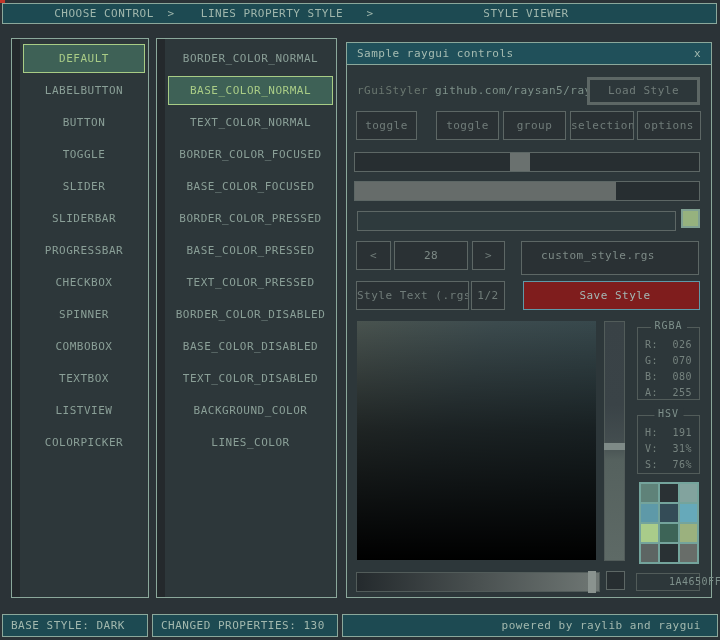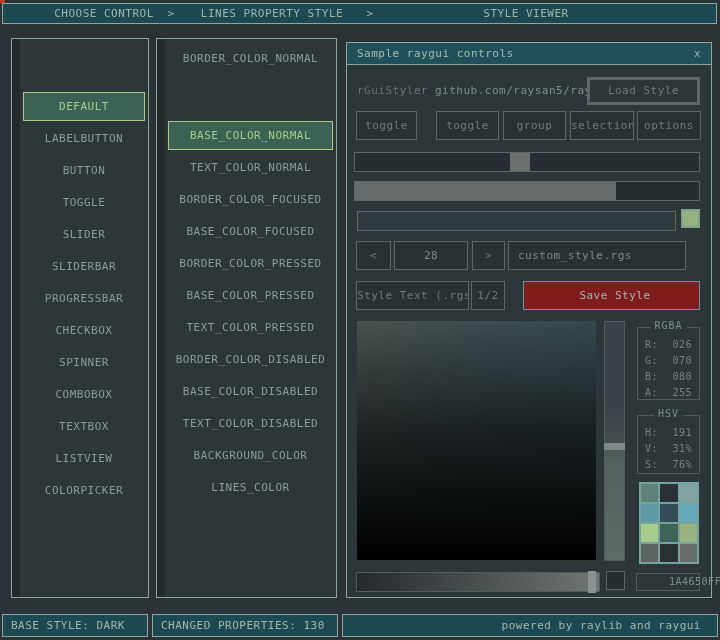--- a/index.html
+++ b/index.html
@@ -17,21 +17,21 @@
   .tb-label { position:absolute; top:0; line-height:19px; transform:translateX(-50%); white-space:nowrap; color:#9fb6ac;margin-left:20px; }
   .panel {
     position:absolute; background:#2d373a; border:1px solid #8ba89b;
   }
   .scrollstrip { position:absolute; left:0; top:0; bottom:0; width:8px; background:#24292c; }
   .list-items { position:absolute; left:11px; right:3px; top:5px; }
   .list-item {
     height:29px; line-height:27px; margin-bottom:3px; text-align:center;
     color:#8a9f97; border:1px solid transparent; white-space:nowrap; overflow:hidden;
   }
-  .list-item.selected { background:#3e6156; border-color:#a8cc85; color:#a9cc86;margin-top:48px; }
+  .list-item.selected { background:#3e6156; border-color:#a8cc85; color:#a9cc86; }
   .window { position:absolute; background:#2d373a; border:1px solid #8ba89b; }
   .titlebar {
     position:absolute; left:0; top:0; right:0; height:22px;
     background:#20505a; border-bottom:1px solid #8ba89b; color:#a6bcb2; line-height:21px;
   }
   .btn {
     position:absolute; background:#2a3134; border:1px solid #5d6765; color:#707c79;
     text-align:center; white-space:nowrap; overflow:hidden;
   }
   .label { position:absolute; white-space:nowrap; }
@@ -142,21 +142,21 @@
     <div class="track" style="left:7px;top:138px;width:346px;height:20px;">
       <div style="position: absolute; left: 0px; top: 0px; height: 18px; background: rgb(102, 108, 106); width: 76%;"></div>
     </div>
 
     <div class="track" style="left:10px;top:168px;width:319px;height:20px;background:#2e3a3d;"></div>
     <div id="green-check" style="position: absolute; left: 334px; top: 166px; width: 19px; height: 19px; border: 2px solid rgb(127, 160, 146); background: rgb(150, 178, 126);"></div>
 
     <div class="btn" style="left:9px;top:198px;width:35px;height:29px;line-height:27px;">&lt;</div>
     <div class="btn" style="left:47px;top:198px;width:74px;height:29px;line-height:27px;color:#7d8a86;">28</div>
     <div class="btn" style="left:125px;top:198px;width:33px;height:29px;line-height:27px;">&gt;</div>
-    <div class="btn" style="left:161px;top:198px;width:178px;height:29px;line-height:27px;text-align:left;padding-left:9px;color:#7d8a86;">custom_style.rgs</div>
+    <div class="btn" style="left:174px;top:198px;width:178px;height:34px;line-height:27px;text-align:left;padding-left:19px;color:#7d8a86;">custom_style.rgs</div>
 
     <div class="btn" style="left:9px;top:238px;width:113px;height:29px;line-height:27px;">Style Text (.rgs)</div>
     <div class="btn" style="left:124px;top:238px;width:34px;height:29px;line-height:27px;">1/2</div>
     <div class="btn" style="left:176px;top:238px;width:177px;height:29px;line-height:27px;background:#7f1d1d;border-color:#5e99a8;color:#a3b8b5;padding-left:7px;">Save Style</div>
 
     <div class="colorpanel" style="left:10px;top:278px;width:239px;height:239px;"></div>
 
     <div class="huebar" style="left:257px;top:278px;width:21px;height:240px;">
       <div class="hue-handle" style="top: calc(52% - 3px);"></div>
     </div>

